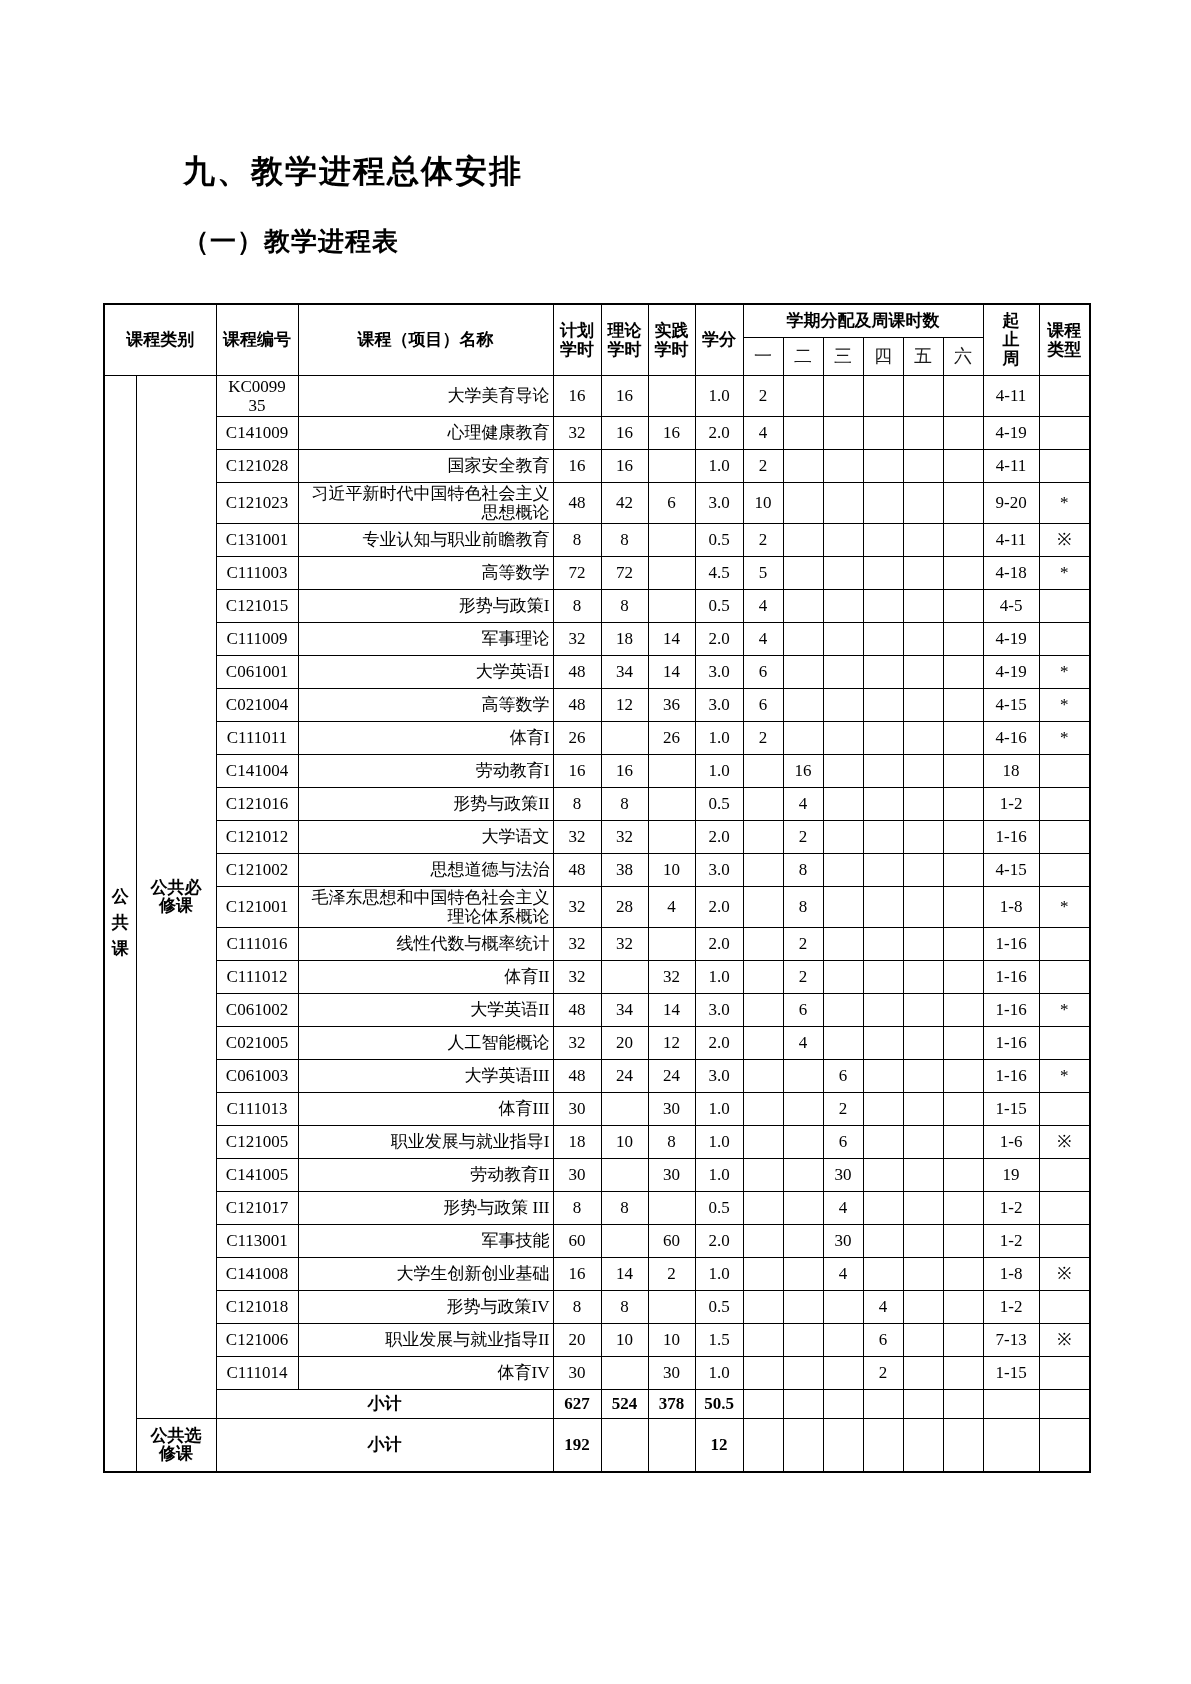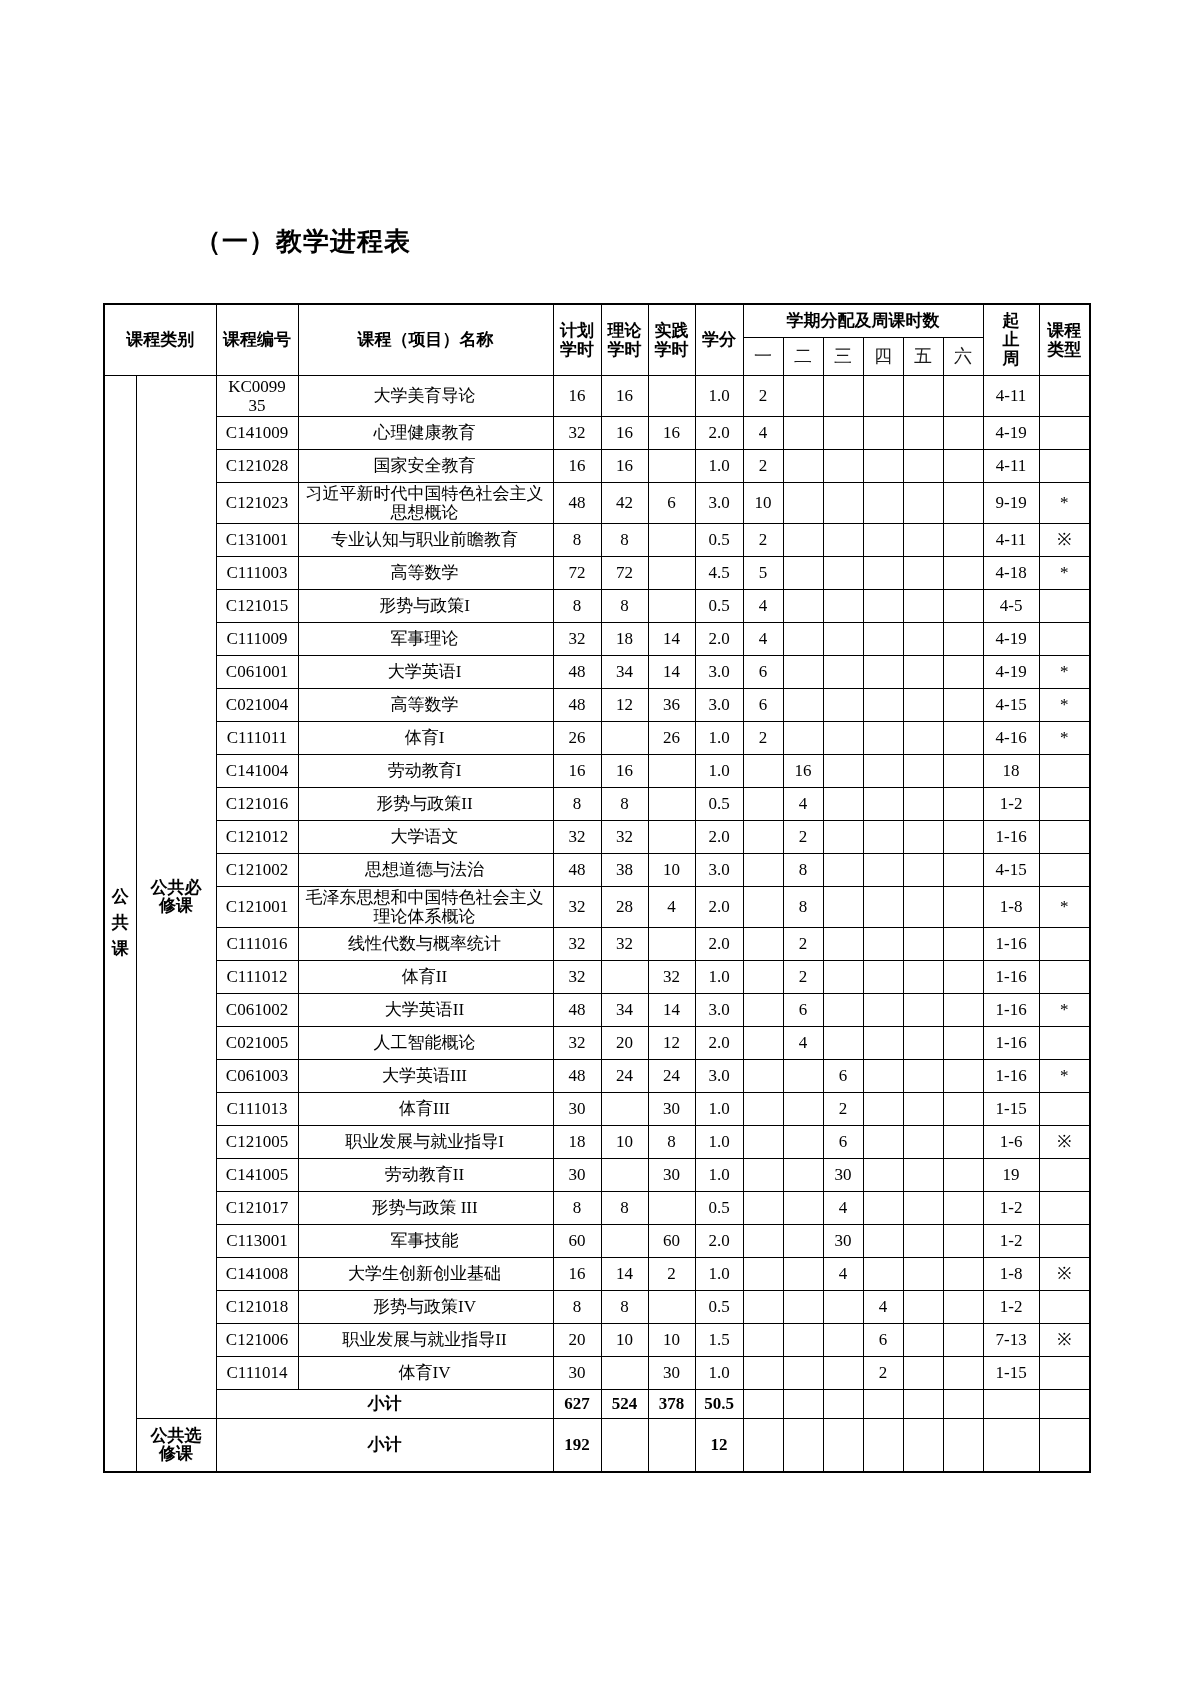--- a/index.html
+++ b/index.html
@@ -24,21 +24,20 @@
   }
   .sub-title {
     position: absolute;
     left: 183px;
     top: 224px;
     font-family: "Liberation Sans", "DejaVu Sans", sans-serif;
     font-weight: bold;
     font-size: 26px;
     letter-spacing: 1px;
     white-space: nowrap;
-    margin-left: 12px;
   }
   table.sched {
     position: absolute;
     left: 103px;
     top: 303px;
     width: 986px;
     border-collapse: collapse;
     table-layout: fixed;
     border: 2px solid #000;
   }
@@ -62,21 +61,21 @@
     font-weight: normal;
     font-size: 18px;
     color: #1a1a1a;
   }
   .pre { white-space: pre-line; }
   tbody td {
     font-size: 17px;
     line-height: 19px;
     height: 30px;
   }
-  tbody td.name { text-align: center; padding-left: 1px; }
+  tbody td.name { text-align: right; padding-left: 1px; }
   tbody td.code { white-space: pre-line; font-family: Liberation Serif, serif; }
   tbody td.cat {
     font-family: "Liberation Sans", "DejaVu Sans", sans-serif;
     font-weight: bold;
     white-space: pre-line;
     font-size: 17px;
     line-height: 18px;
   }
   tbody td.cat.vert { line-height: 26px; }
   tr.subtotal-row td {
@@ -91,20 +90,21 @@
   tr.elective-row td {
     height: 50px;
     font-weight: bold;
   }
 </style>
 </head>
 <body>
 
 <div class="page">
 
+  <div class="sec-title">九、教学进程总体安排</div>
   <div class="sub-title">（一）教学进程表</div>
 
   <table class="sched">
     <colgroup>
       <col style="width:32px">
         <col style="width:80px">
         <col style="width:82px">
         <col style="width:255px">
       <col style="width:48px">
         <col style="width:47px">
@@ -208,21 +208,21 @@
           <td>48</td>
           <td>42</td>
           <td>6</td>
           <td>3.0</td>
           <td>10</td>
           <td></td>
           <td></td>
           <td></td>
           <td></td>
           <td></td>
-          <td>9-19</td>
+          <td>9-20</td>
           <td>*</td>
         </tr>
         <tr>
           <td class="code">C131001</td>
           <td class="name">专业认知与职业前瞻教育</td>
           <td>8</td>
           <td>8</td>
           <td></td>
           <td>0.5</td>
           <td>2</td>

